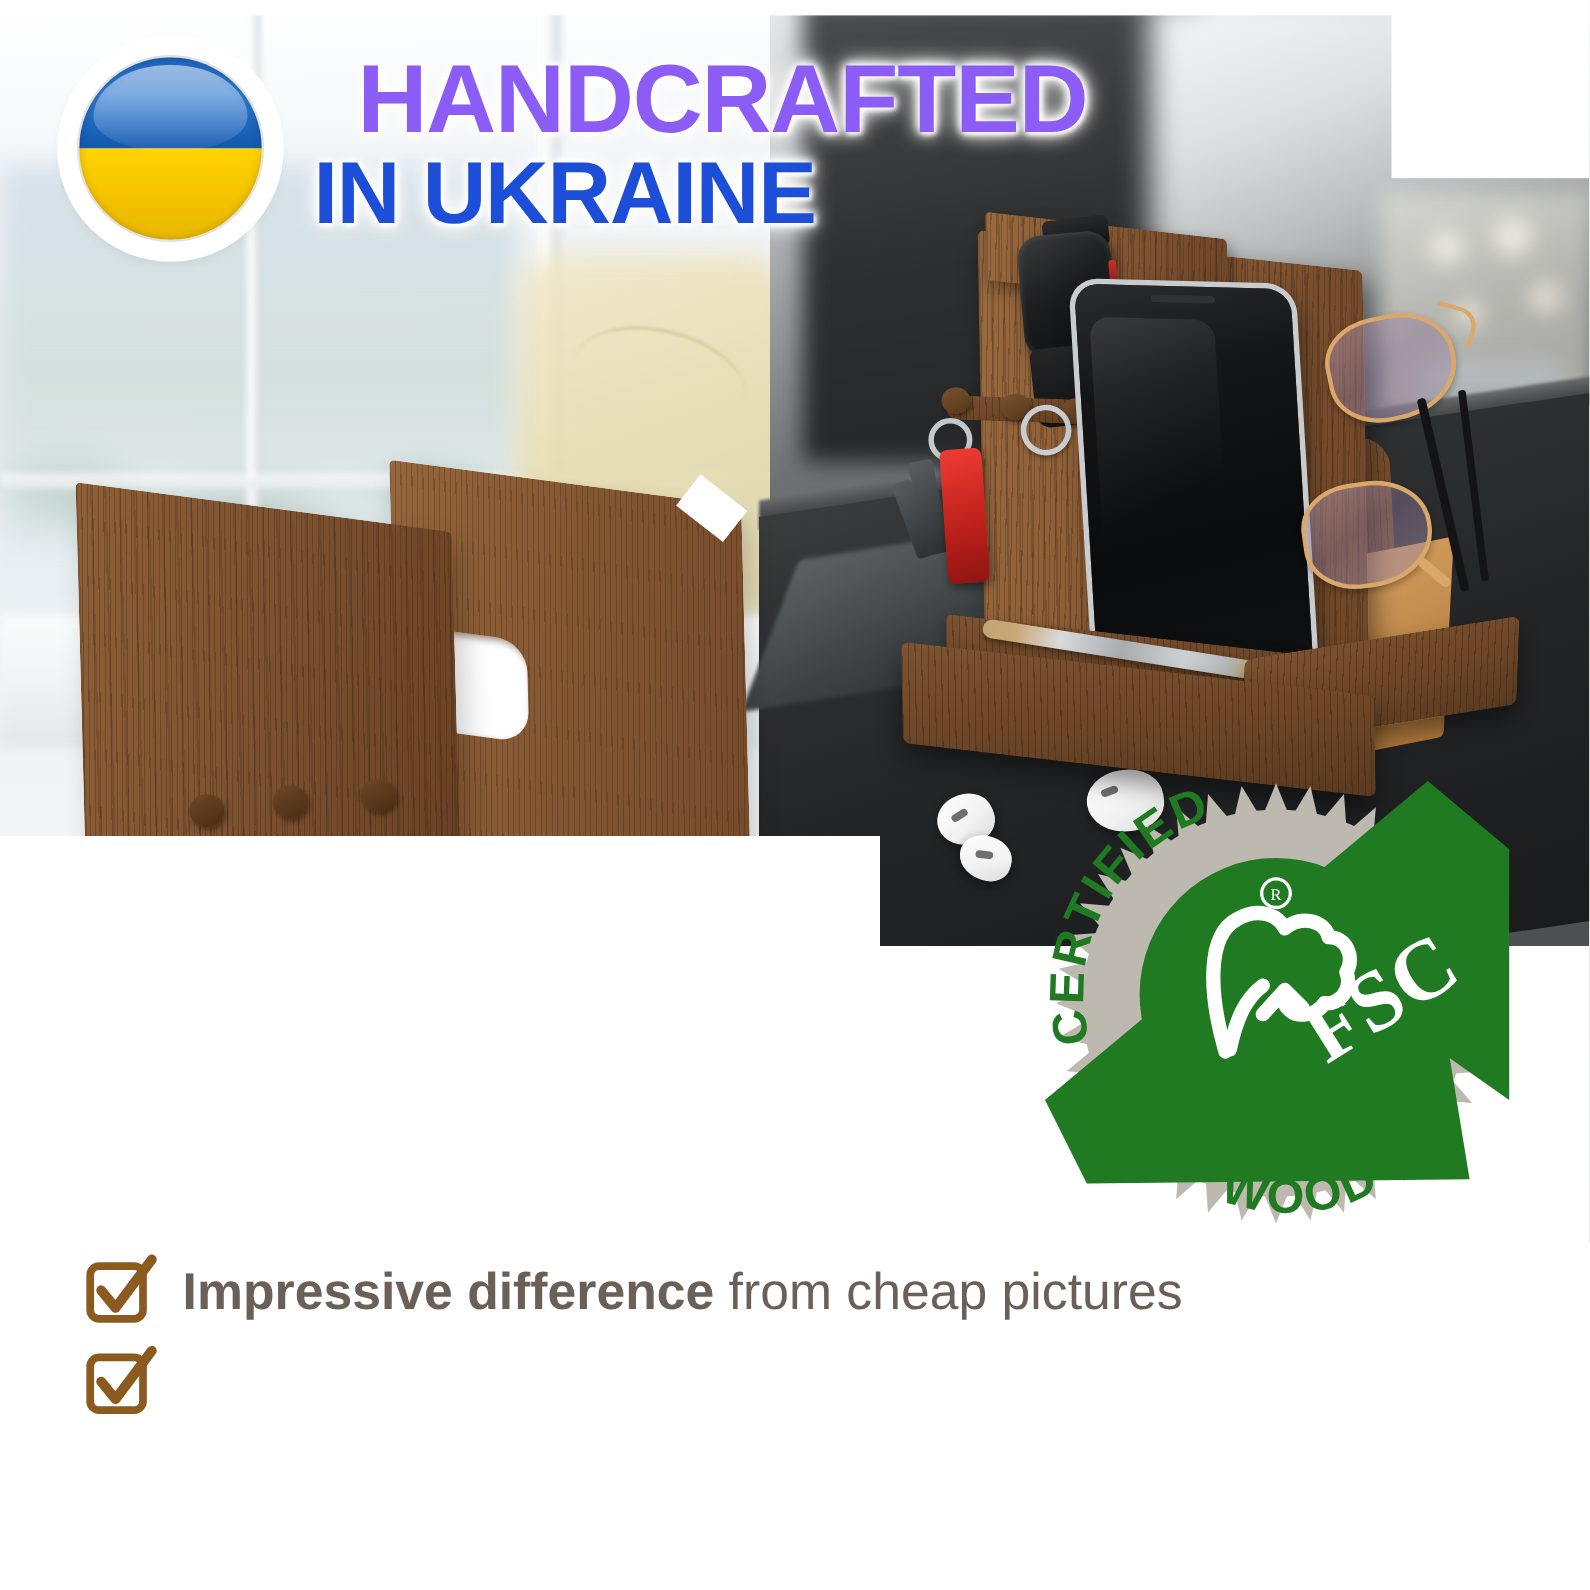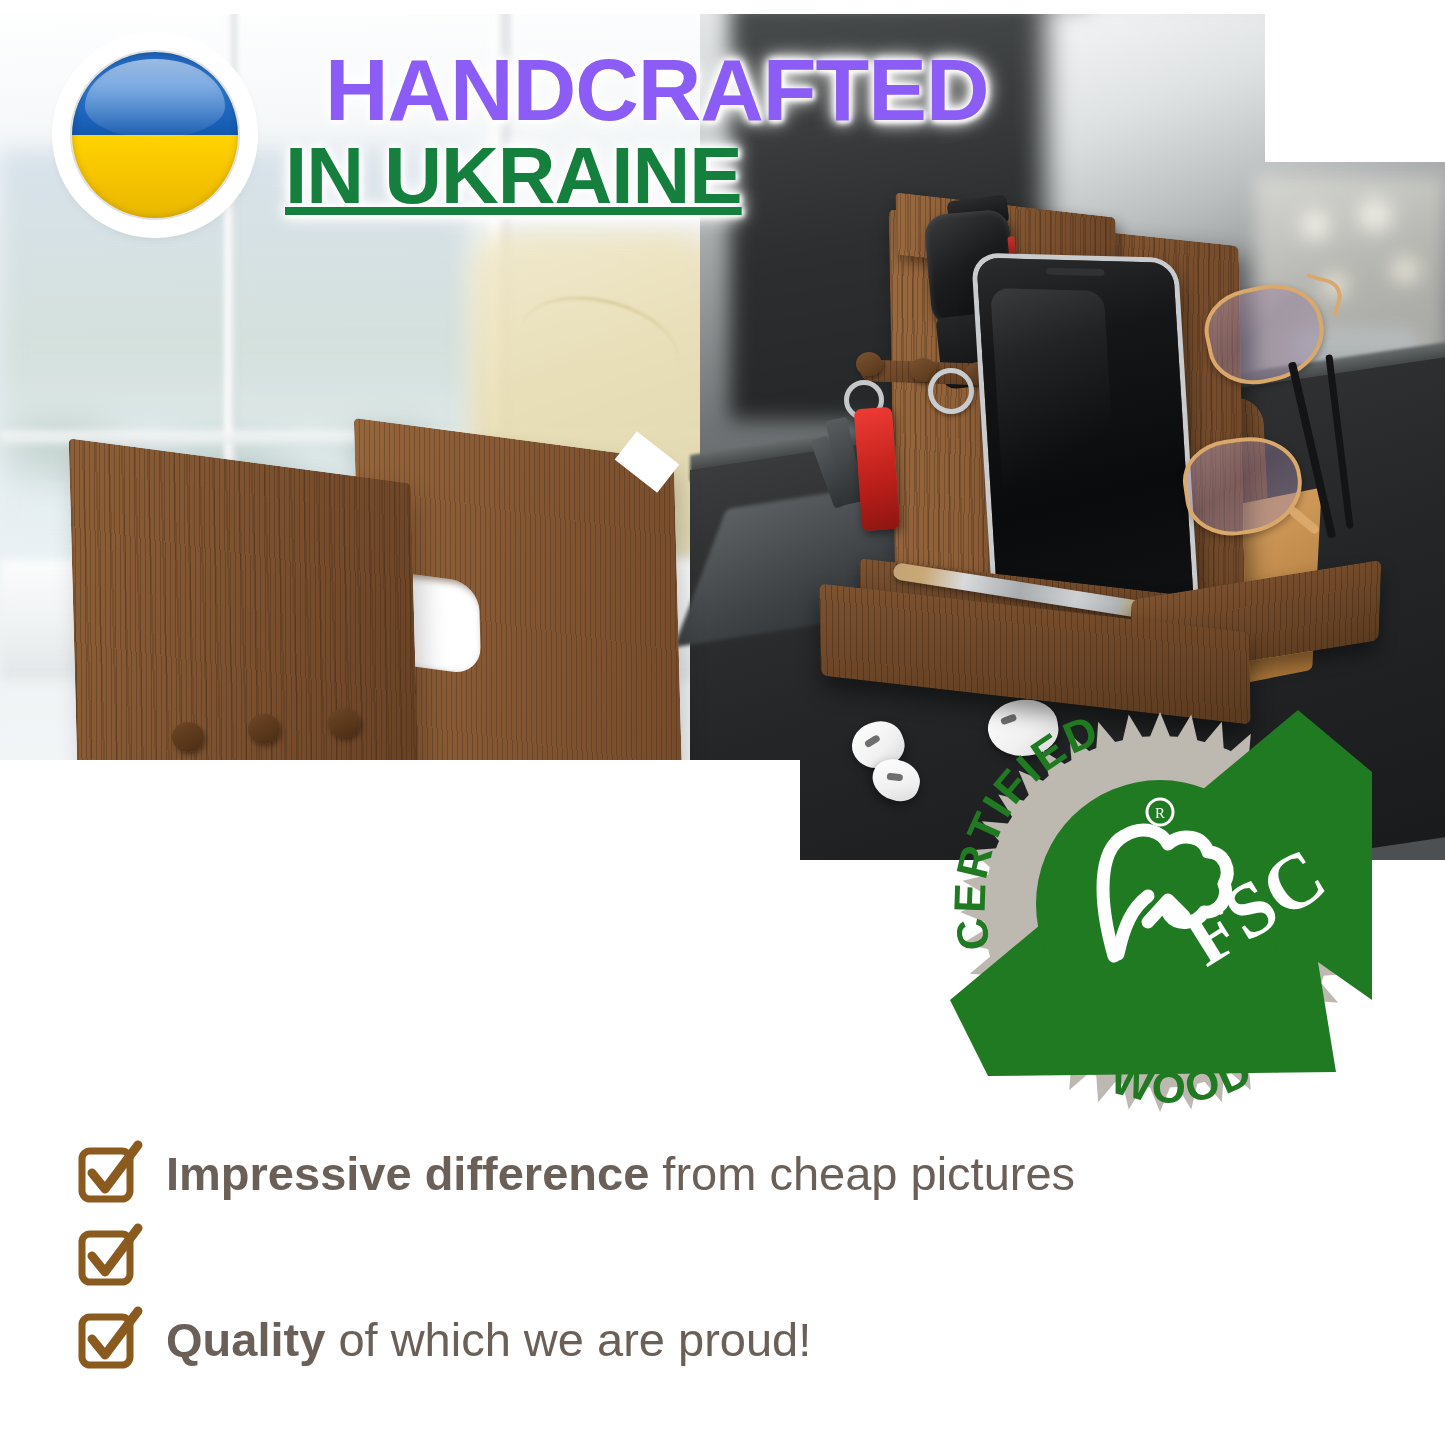--- a/index.html
+++ b/index.html
@@ -308,21 +308,21 @@
   .flag-gloss { position:absolute; left:8%; top:4%; width:84%; height:48%; background:linear-gradient(180deg,rgba(255,255,255,.55),rgba(255,255,255,.04)); border-radius:50% 50% 50% 50%/60% 60% 40% 40%; }
   .flag-rim { position:absolute; inset:8px; border-radius:50%; box-shadow:inset 0 0 10px rgba(0,0,0,.28); }
 
   
   .headline { position:absolute; left:285px; top:48px; width:1000px; }
   .hl-1, .hl-2 {
     font-weight:bold; letter-spacing:-1px; line-height:.96;
     text-shadow:0 0 9px #fff, 0 0 9px #fff, 0 0 16px #fff, 0 0 22px #fff, 2px 2px 4px rgba(255,255,255,.9);
   }
   .hl-1 { font-size:88px; color:#8b5cf6;margin-left:40px; }
-  .hl-2 { font-size:80px; color:#15803d; margin-top:6px;text-decoration:underline; }
+  .hl-2 { font-size:80px; color:#1d4ed8; margin-top:6px; }
 
   
   .fsc { position:absolute; left:948px; top:700px; width:424px; height:416px; }
   .fsc svg { width:100%; height:100%; overflow:visible; }
 
   
   .bullets { position:absolute; left:78px; top:1132px; width:1330px; }
   .bullet { display:flex; align-items:center; height:83px; }
   .cbox { position:relative; width:62px; height:62px; flex:0 0 62px; margin-right:26px; }
   .cbox svg { width:100%; height:100%; overflow:visible; }
@@ -538,25 +538,16 @@
 
     <div class="bullet">
       <span class="cbox">
         <svg viewBox="0 0 62 62">
           <rect x="4" y="8" width="48" height="48" rx="8" fill="none" stroke="#8b5a1f" stroke-width="7"></rect>
           <path d="M 14 30 L 27 46 L 60 2" fill="none" stroke="#8b5a1f" stroke-width="9" stroke-linecap="round" stroke-linejoin="round"></path>
         </svg>
       </span>
     </div>
 
-    <div class="bullet">
-      <span class="cbox">
-        <svg viewBox="0 0 62 62">
-          <rect x="4" y="8" width="48" height="48" rx="8" fill="none" stroke="#8b5a1f" stroke-width="7"></rect>
-          <path d="M 14 30 L 27 46 L 60 2" fill="none" stroke="#8b5a1f" stroke-width="9" stroke-linecap="round" stroke-linejoin="round"></path>
-        </svg>
-      </span>
-      <span class="btext"><span class="b">Quality</span><span> of which we are proud!</span></span>
-    </div>
 
   </div>
 
 </div>
 
 </body></html>

